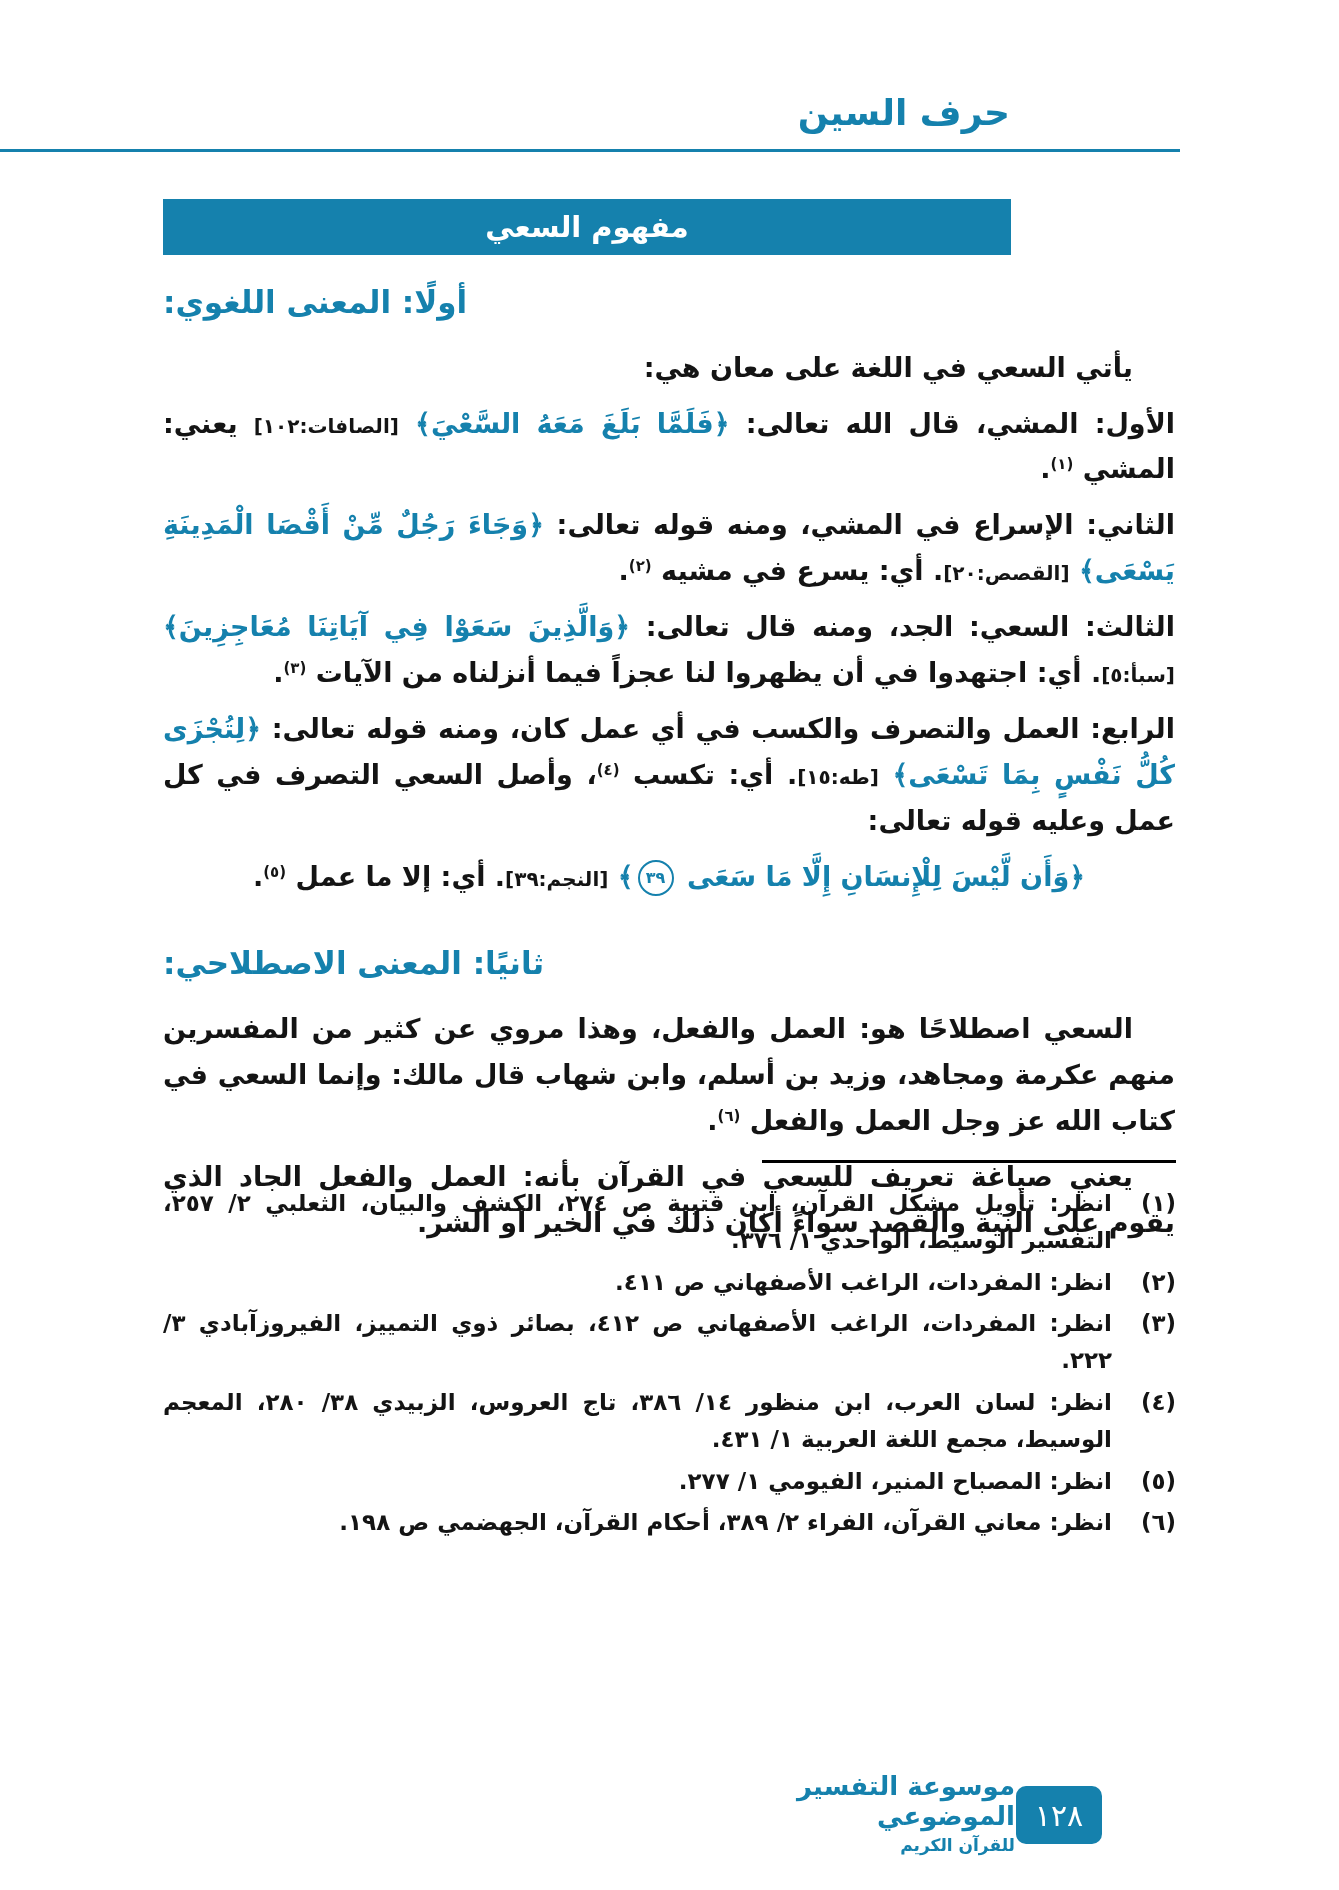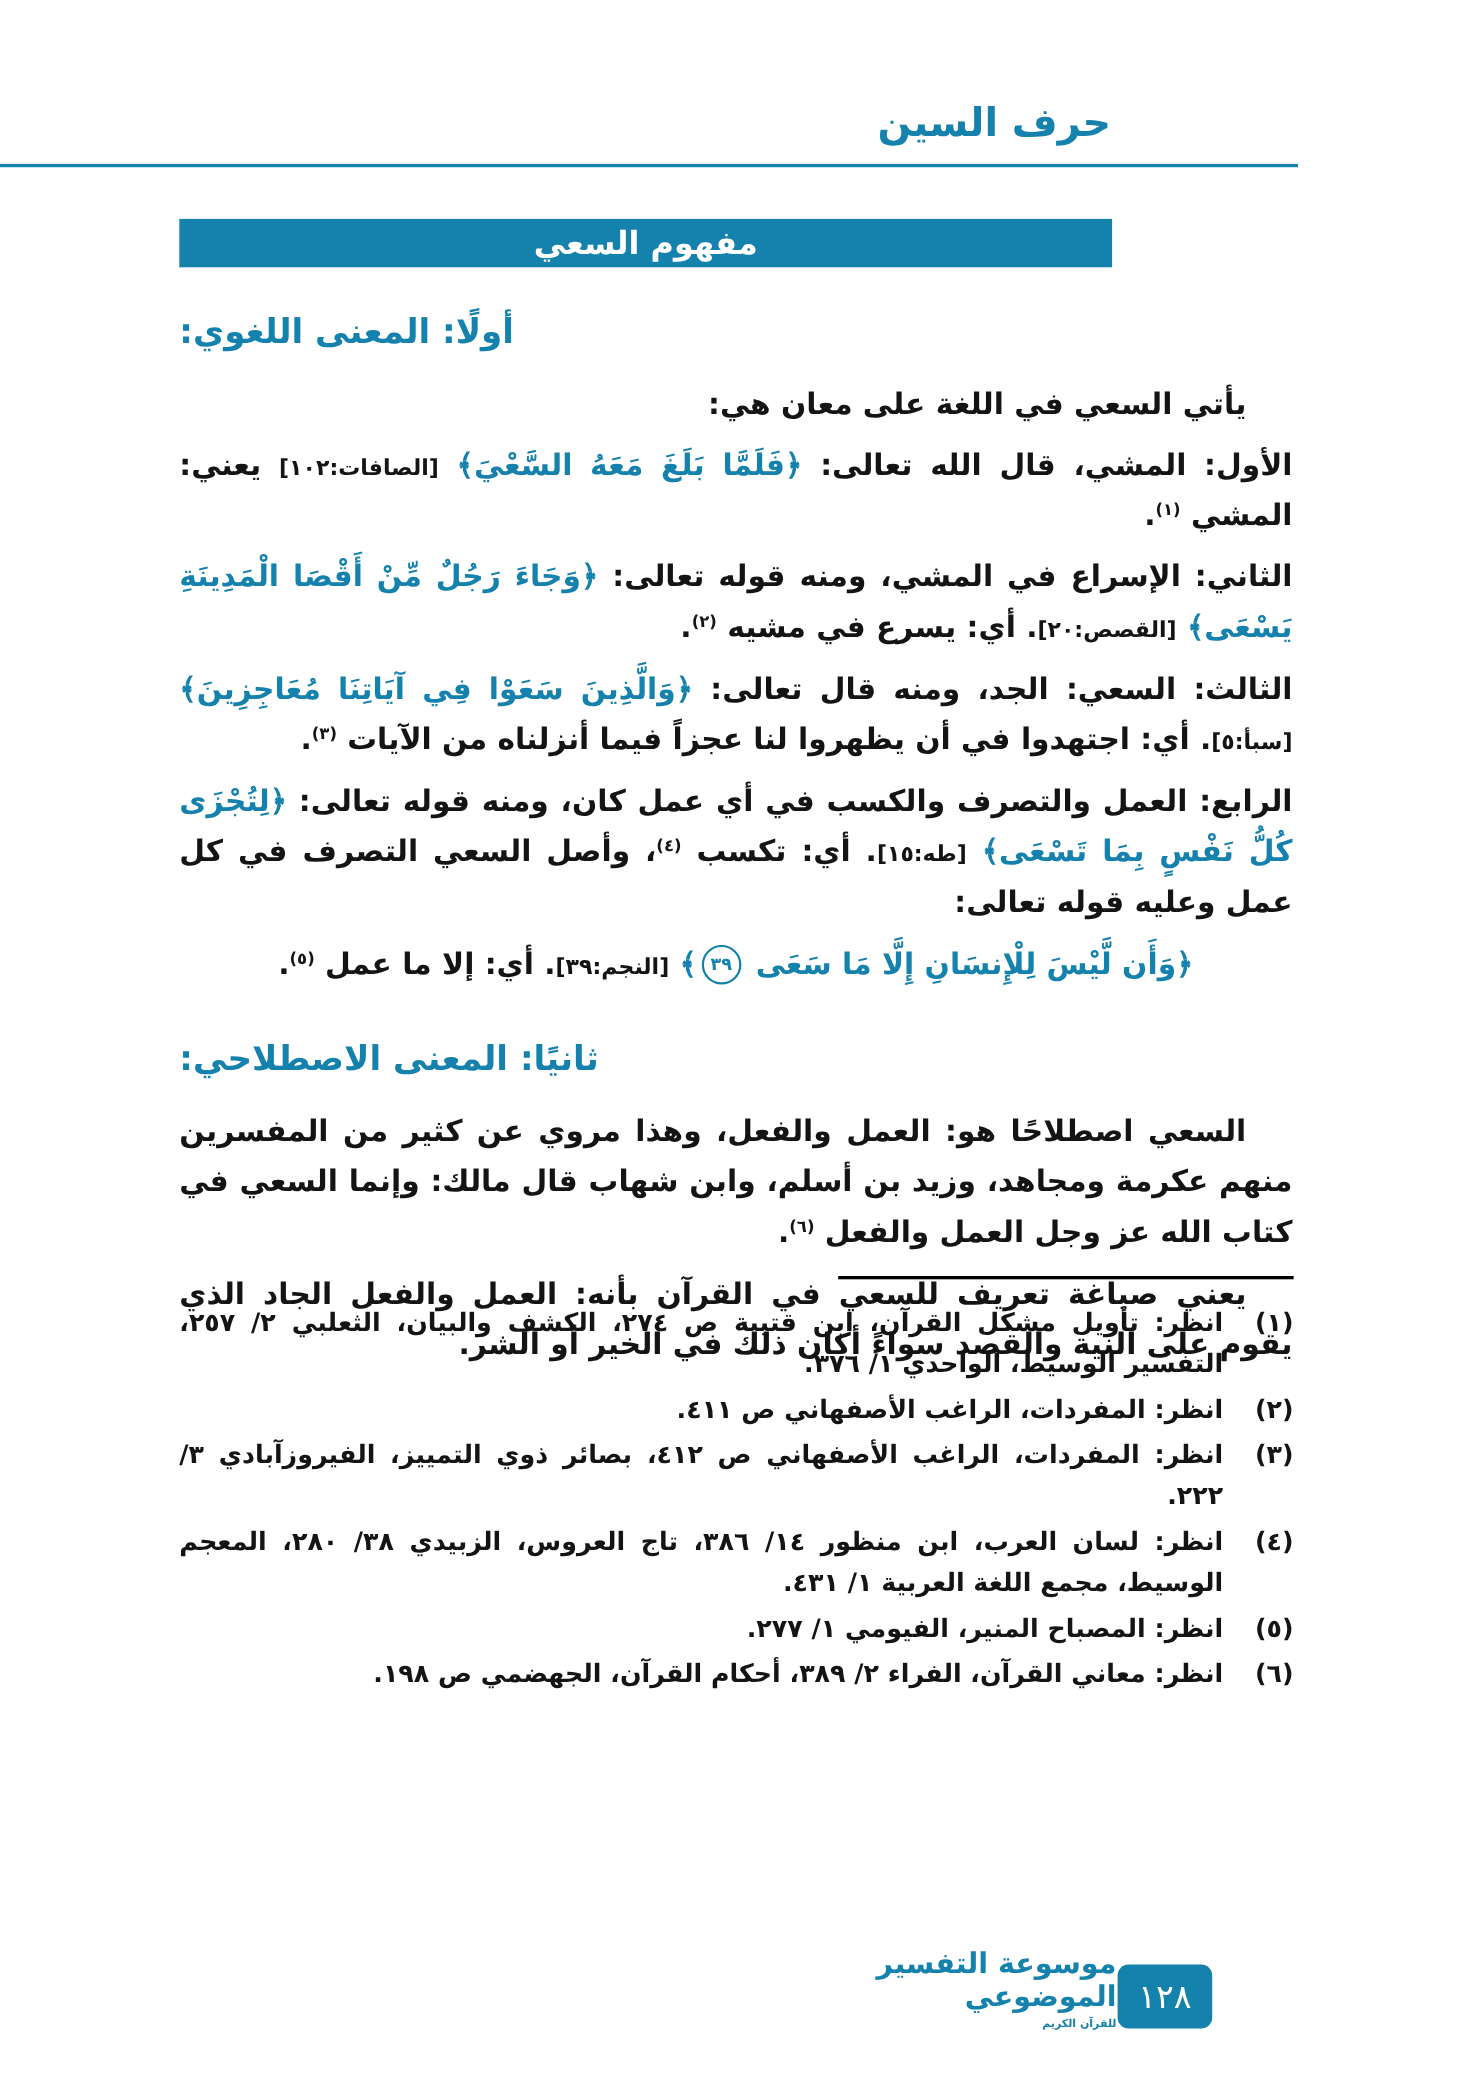--- a/index.html
+++ b/index.html
@@ -24,21 +24,21 @@
     position:absolute;top:92px;right:329px;
     font-size:36px;font-weight:bold;color:var(--accent);
     letter-spacing:-1px;
   }
   .header-rule{
     position:absolute;top:149px;left:0;right:159px;height:3px;
     background:var(--accent);
   }
   
   .title-bar{
-    position:absolute;top:199px;right:328px;width:848px;height:44px;
+    position:absolute;top:199px;right:328px;width:848px;height:56px;
     background:var(--bar_bg);
     display:flex;align-items:center;justify-content:center;
   }
   .title-bar span{color:#fff;font-size:29px;font-weight:bold;}
   
   .bodytext{
     position:absolute;top:276px;right:164px;width:1012px;
     font-size:27px;font-weight:bold;line-height:1.7;
     text-align:justify;text-justify:inter-word;
   }
@@ -71,21 +71,21 @@
   }
   .footnote{display:flex;gap:12px;margin-bottom:5px;}
   .fn-num{flex:0 0 52px;white-space:nowrap;}
   .fn-text{flex:1;text-align:justify;}
   
   .logo{
     position:absolute;top:1772px;left:755px;width:260px;
     text-align:right;color:var(--accent);font-weight:bold;
   }
   .logo1{font-size:26px;line-height:1.15;}
-  .logo2{font-size:10px;margin-top:3px;}
+  .logo2{font-size:17px;margin-top:3px;}
   .page-num{
     position:absolute;top:1786px;left:1016px;width:86px;height:58px;
     background:var(--accent);border-radius:10px;
     display:flex;align-items:center;justify-content:center;
   }
   .page-num span{color:#fff;font-size:30px;font-weight:normal;}
 </style>
 </head>
 <body>
 

